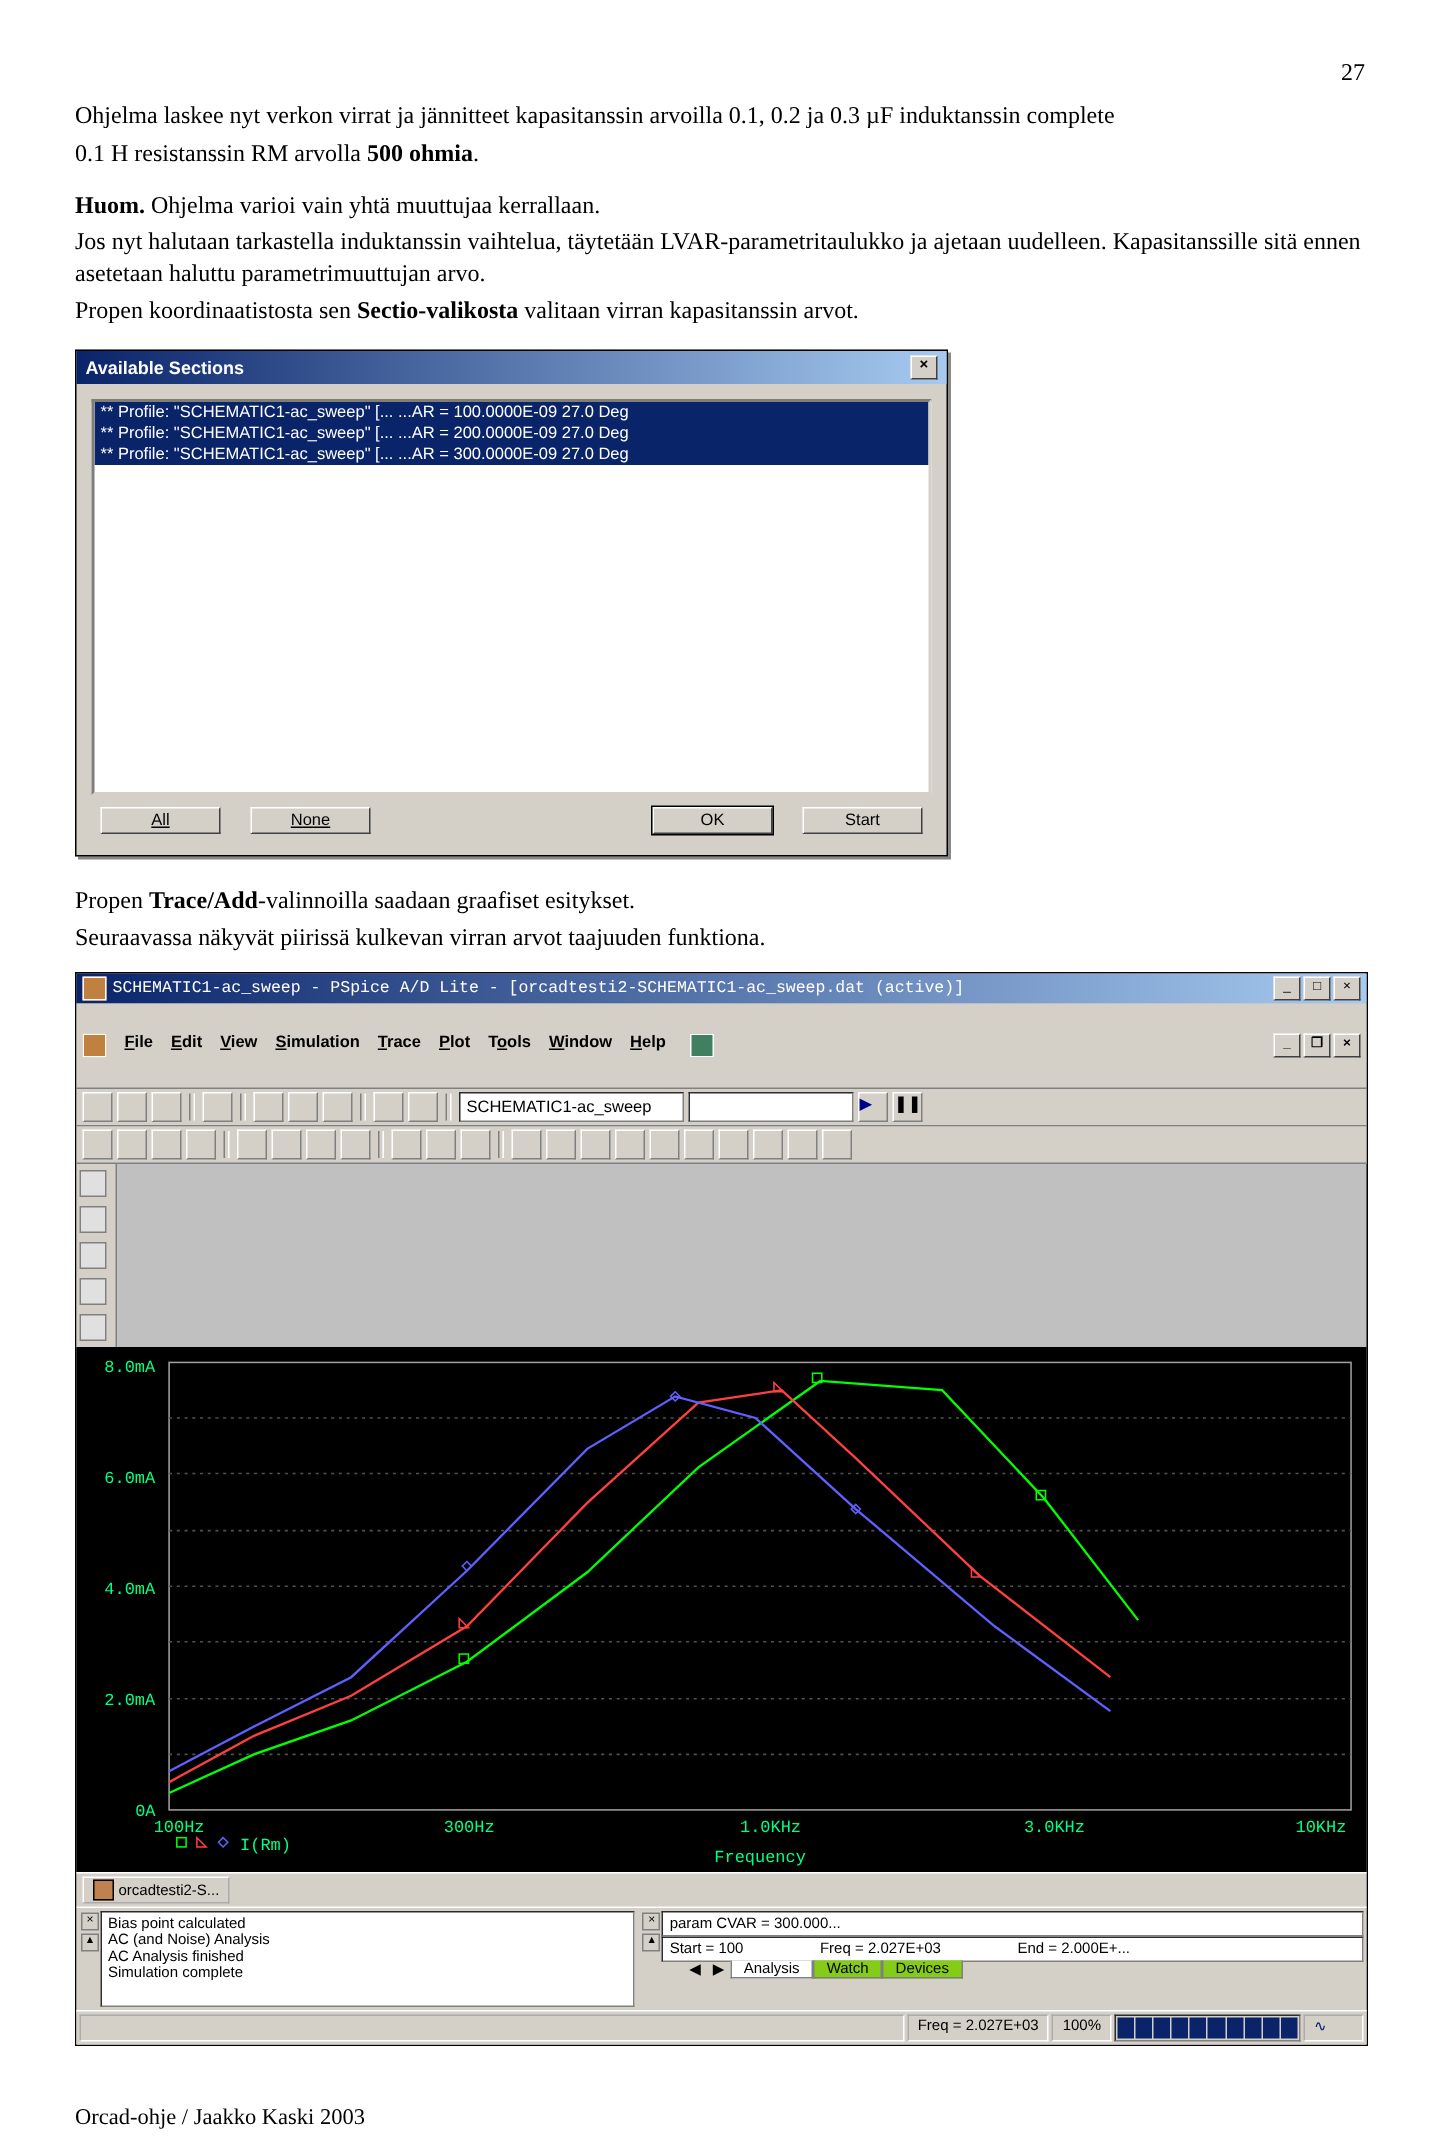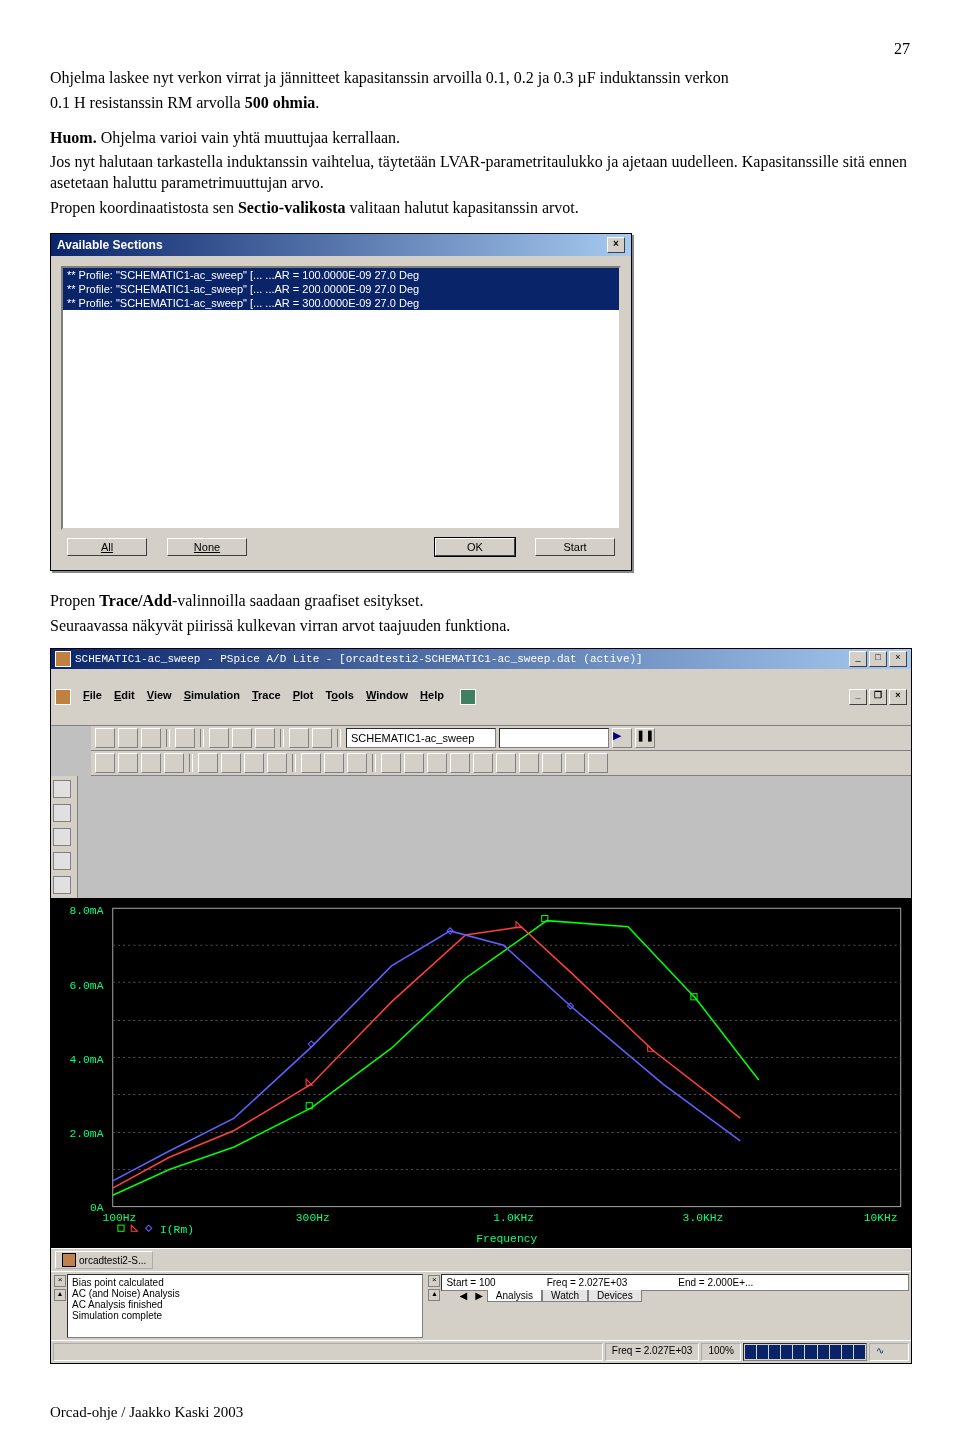--- a/index.html
+++ b/index.html
@@ -21,21 +21,21 @@
 
   
   .appwin { width: 860px; border:1px solid #000; background:#c0c0c0; margin-top:12px; font-family:"MS Sans Serif",Arial,sans-serif; font-size:11px;}
   .app-title { background:linear-gradient(to right,#0a246a,#a6caf0); color:#fff; padding:2px 4px; display:flex; align-items:center; gap:4px; font-size:11px;}
   .app-title .icon { width:14px; height:14px; background:#c08040; border:1px solid #fff;}
   .app-title .t { flex:1;font-family:Liberation Mono, monospace; }
   .winctrls { display:flex; gap:2px; }
   .winctrls span { width:16px; height:14px; background:#d4d0c8; border:1px solid #fff; border-right-color:#404040; border-bottom-color:#404040; font-size:9px; text-align:center; color:#000;}
   .menubar { background:#d4d0c8; padding:20px 4px; display:flex; gap:12px; font-size:11px; border-bottom:1px solid #808080;font-weight:bold;}
   .menubar span u { text-decoration:underline;}
-  .toolbar { background:#d4d0c8; padding:2px 4px; display:flex; gap:3px; align-items:center; border-bottom:1px solid #808080; flex-wrap:nowrap;margin-left:40px;}
+  .toolbar { background:#d4d0c8; padding:2px 4px; display:flex; gap:3px; align-items:center; border-bottom:1px solid #808080; flex-wrap:nowrap;}
   .tbtn { width:18px; height:18px; background:#d4d0c8; border:1px solid #fff; border-right-color:#808080; border-bottom-color:#808080;}
   .tsep { width:2px; height:18px; border-left:1px solid #808080; border-right:1px solid #fff; margin:0 2px;}
   .combo { background:#fff; border:1px inset #808080; padding:1px 4px; font-size:11px; min-width:140px; height:16px; display:flex; align-items:center;}
 
   .workarea { display:flex;flex-direction:column; }
   .sidebar { width:22px; background:#d4d0c8; border-right:1px solid #808080; display:flex; flex-direction:column; gap:6px; padding:4px 2px;}
   .sidebar .sicon { width:16px; height:16px; background:#e0e0e0; border:1px solid #808080;}
 
   .plot { flex:1; background:#000; position:relative; height:340px; font-family:"Courier New",monospace;}
   .plot svg { width:100%; height:100%; display:block;}
@@ -43,51 +43,51 @@
   .xlabel-txt { fill:#00ff80; font-size:11px; text-anchor:middle;}
   .gridline { stroke:#505050; stroke-width:1; stroke-dasharray:2 3;}
   .trace-label { fill:#00ff80; font-size:11px;}
 
   .statusrow { background:#d4d0c8; border-top:1px solid #fff; padding:0; display:flex; flex-direction:column; font-size:11px;}
   .dockpanes { display:flex; gap:4px; padding:2px;}
   .dp { background:#fff; border:1px inset #808080; flex:1; height:58px; padding:2px 4px; font-size:10px; overflow:hidden;}
   .dp-close { width:10px; height:10px; border:1px solid #808080; margin:1px; font-size:8px; text-align:center; line-height:8px;}
   .dp-wrap { display:flex; align-items:flex-start;}
   .tabs { display:flex; gap:0; font-size:10px; margin-top:-1px; padding-left:14px;}
-  .tabs .tab { border:1px solid #808080; border-top:none; padding:0 8px; background:#e5e5e5;}
+  .tabs .tab { border:1px solid #808080; border-top:none; padding:0 8px; background:#84cc16;}
   .tabs .tab.active { background:#fff;}
   .statusbar { display:flex; gap:2px; padding:2px; background:#d4d0c8; border-top:1px solid #fff;}
   .statusbar .cell { border:1px inset #fff; padding:1px 6px; font-size:10px;}
   .statusbar .flex { flex:1;}
   .progress { width:120px; height:14px; border:1px inset #808080; display:flex; gap:1px; padding:1px;}
   .progress i { flex:1; background:#0a246a;}
 
   .docbtn { display:flex; align-items:flex-start; gap:4px; background:#d4d0c8; padding:2px 4px; border-top:1px solid #fff;}
   .docbtn .db { border:1px outset #fff; padding:1px 6px; background:#d4d0c8; font-size:10px; display:flex; align-items:center; gap:3px;}
   .docbtn .dbic { width:12px; height:12px; background:#c08050; border:1px solid #000;}
 
   .footer { margin-top: 40px; font-size:15px;}
 </style>
 </head>
 <body>
 
 <div class="page-number">27</div>
 
 <p>
-  <span>Ohjelma laskee nyt verkon virrat ja jännitteet kapasitanssin arvoilla 0.1, 0.2 ja 0.3 </span><span>µ</span><span>F induktanssin verkon</span>
+  <span>Ohjelma laskee nyt verkon virrat ja jännitteet kapasitanssin arvoilla 0.1, 0.2 ja 0.3 </span><span>µ</span><span>F induktanssin complete</span>
 </p>
 <p>
   <span>0.1 H resistanssin RM arvolla  </span><span class="b">500 ohmia</span><span>.</span>
 </p>
 <p style="margin-top:14px">
   <span class="b">Huom.</span><span> Ohjelma varioi vain yhtä muuttujaa kerrallaan.</span>
 </p>
 <p>Jos nyt halutaan tarkastella induktanssin vaihtelua, täytetään LVAR-parametritaulukko ja ajetaan uudelleen. Kapasitanssille sitä ennen asetetaan haluttu parametrimuuttujan arvo.</p>
 <p>
-  <span>Propen koordinaatistosta  sen </span><span class="b">Sectio-valikosta</span><span> valitaan halutut kapasitanssin arvot.</span>
+  <span>Propen koordinaatistosta  sen </span><span class="b">Sectio-valikosta</span><span> valitaan virran kapasitanssin arvot.</span>
 </p>
 
 <div class="dialog">
   <div class="dlg-title">
     <span>Available Sections</span>
     <span class="dlg-close">×</span>
   </div>
   <div class="dlg-body">
     <div class="listbox">
       <div class="row">** Profile: "SCHEMATIC1-ac_sweep"  [... ...AR = 100.0000E-09   27.0 Deg</div>
@@ -259,20 +259,23 @@
           <div>AC Analysis finished</div>
           <div>Simulation complete</div>
         </div>
       </div>
       <div class="dp-wrap" style="flex:1.3">
         <div style="display:flex;flex-direction:column">
           <div class="dp-close">×</div>
           <div class="dp-close" style="font-size:7px">▲</div>
         </div>
         <div style="flex:1;display:flex;flex-direction:column">
+          <div class="dp" style="height:16px">
+            <span>param CVAR =  300.000...</span>
+          </div>
           <div class="dp" style="height:16px;display:flex;gap:51px">
             <span>Start = 100</span>
             <span>Freq =  2.027E+03</span>
             <span>End =  2.000E+...</span>
           </div>
           <div class="tabs">
             <span style="font-size:10px;padding:0 4px">◀</span>
             <span style="font-size:10px;padding:0 4px">▶</span>
             <div class="tab active">Analysis</div>
             <div class="tab">Watch</div>

